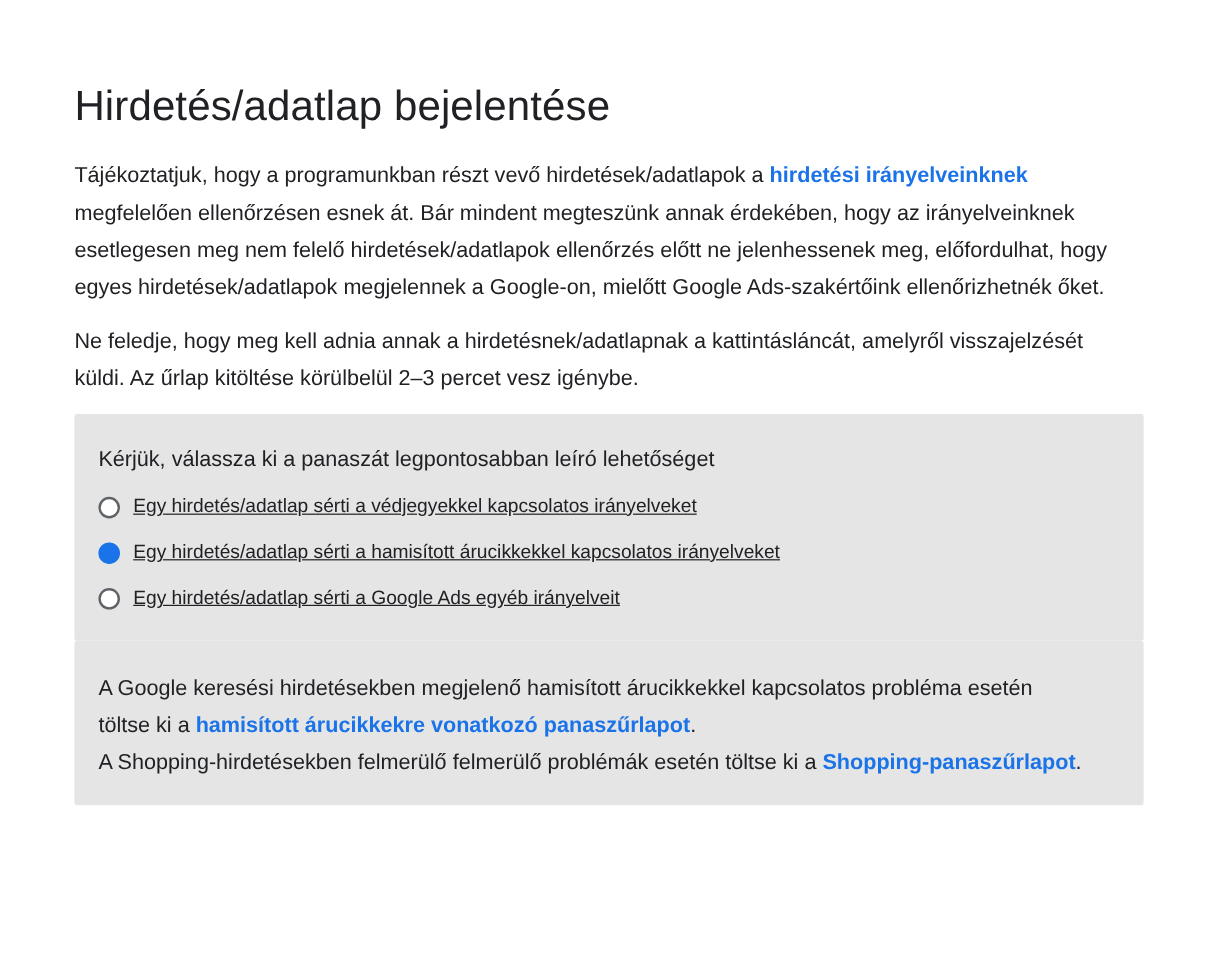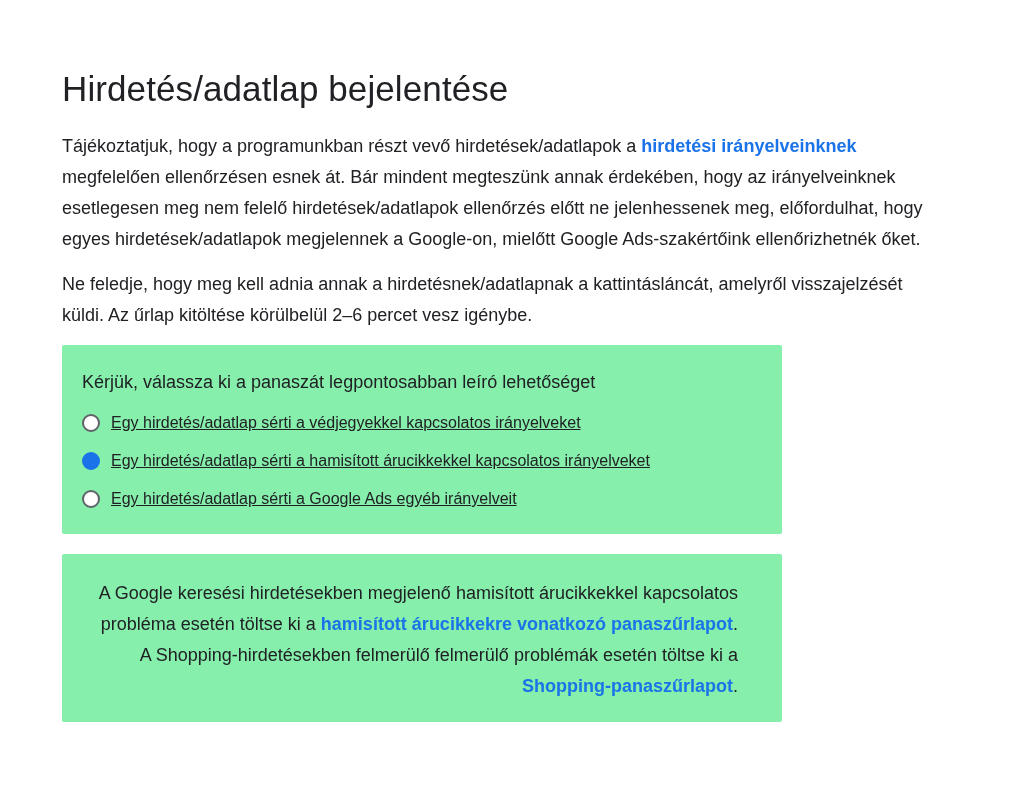--- a/index.html
+++ b/index.html
@@ -32,23 +32,23 @@
     max-width: 870px;
     color: #202124;
   }
   .link {
     color: #1a73e8;
     text-decoration: none;
     cursor: pointer;
     font-weight: bold;
   }
   .gray-box {
-    background: #86efac;
+    background: #e5e5e5;
     border-radius: 2px;
-    width: 720px;
+    width: 891px;
   }
   .options-box {
     margin-top: 14px;
     padding: 24px 28px 25px 20px;
   }
   .question {
     font-size: 18px;
     line-height: 26px;
     color: #202124;
   }
@@ -72,41 +72,39 @@
     background: #1a73e8;
     border-color: #1a73e8;
   }
   .radio-label {
     font-size: 16px;
     line-height: 20px;
     color: #202124;
     text-decoration: underline;
   }
   .info-box {
-    margin-top: 20px;
     padding: 24px 44px 20px 20px;
     font-size: 18px;
     line-height: 31px;
-    text-align: right;
   }
   .info-box .info-text {
     margin: 0;
     max-width: 820px;
   }
 </style>
 </head>
 <body>
 
 <div class="page">
 
   <h1 class="page-title">Hirdetés/adatlap bejelentése</h1>
 
   <p class="body-text"><span>Tájékoztatjuk, hogy a programunkban részt vevő hirdetések/adatlapok a </span><a href="#" class="link">hirdetési irányelveinknek</a><span> megfelelően ellenőrzésen esnek át. Bár mindent megteszünk annak érdekében, hogy az irányelveinknek esetlegesen meg nem felelő hirdetések/adatlapok ellenőrzés előtt ne jelenhessenek meg, előfordulhat, hogy egyes hirdetések/adatlapok megjelennek a Google-on, mielőtt Google Ads-szakértőink ellenőrizhetnék őket.</span></p>
 
-  <p class="body-text">Ne feledje, hogy meg kell adnia annak a hirdetésnek/adatlapnak a kattintásláncát, amelyről visszajelzését küldi. Az űrlap kitöltése körülbelül 2–6 percet vesz igénybe.</p>
+  <p class="body-text">Ne feledje, hogy meg kell adnia annak a hirdetésnek/adatlapnak a kattintásláncát, amelyről visszajelzését küldi. Az űrlap kitöltése körülbelül 2–3 percet vesz igénybe.</p>
 
   <section class="gray-box options-box">
     <div class="question">Kérjük, válassza ki a panaszát legpontosabban leíró lehetőséget</div>
 
     <div class="radio-row" role="radio" aria-checked="false">
       <span class="radio"></span>
       <span class="radio-label">Egy hirdetés/adatlap sérti a védjegyekkel kapcsolatos irányelveket</span>
     </div>
 
     <div class="radio-row selected" role="radio" aria-checked="true">

